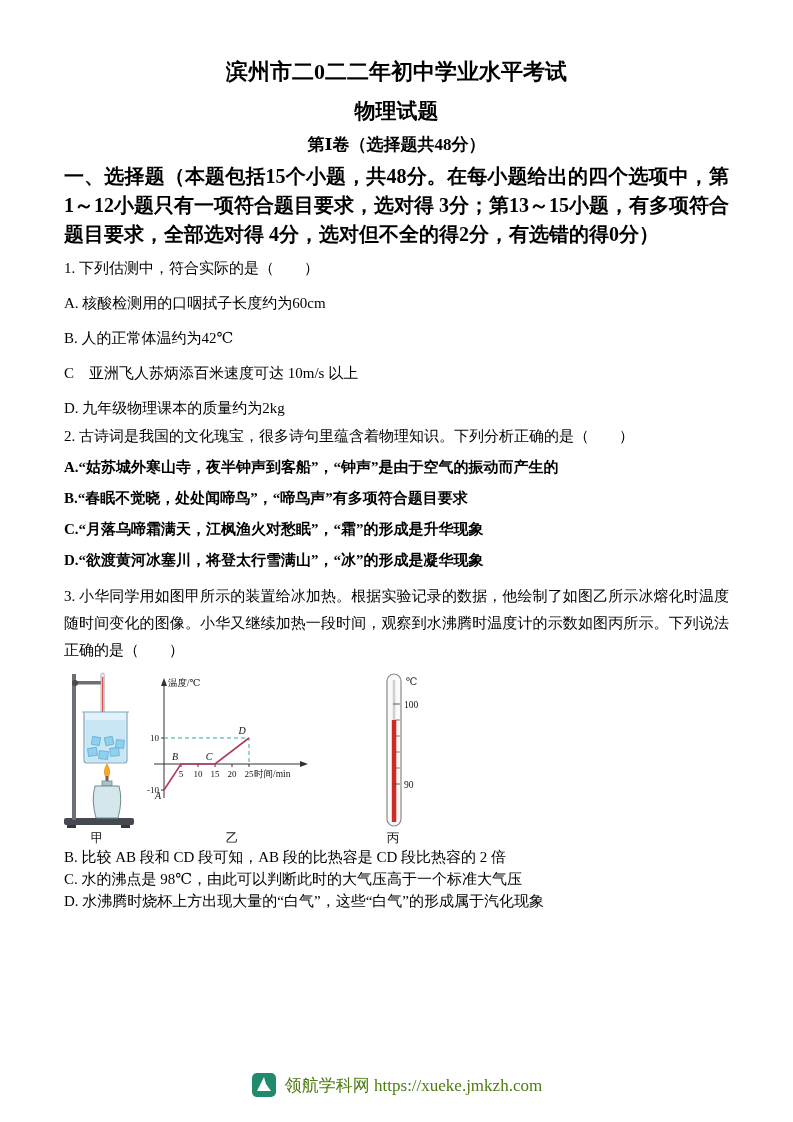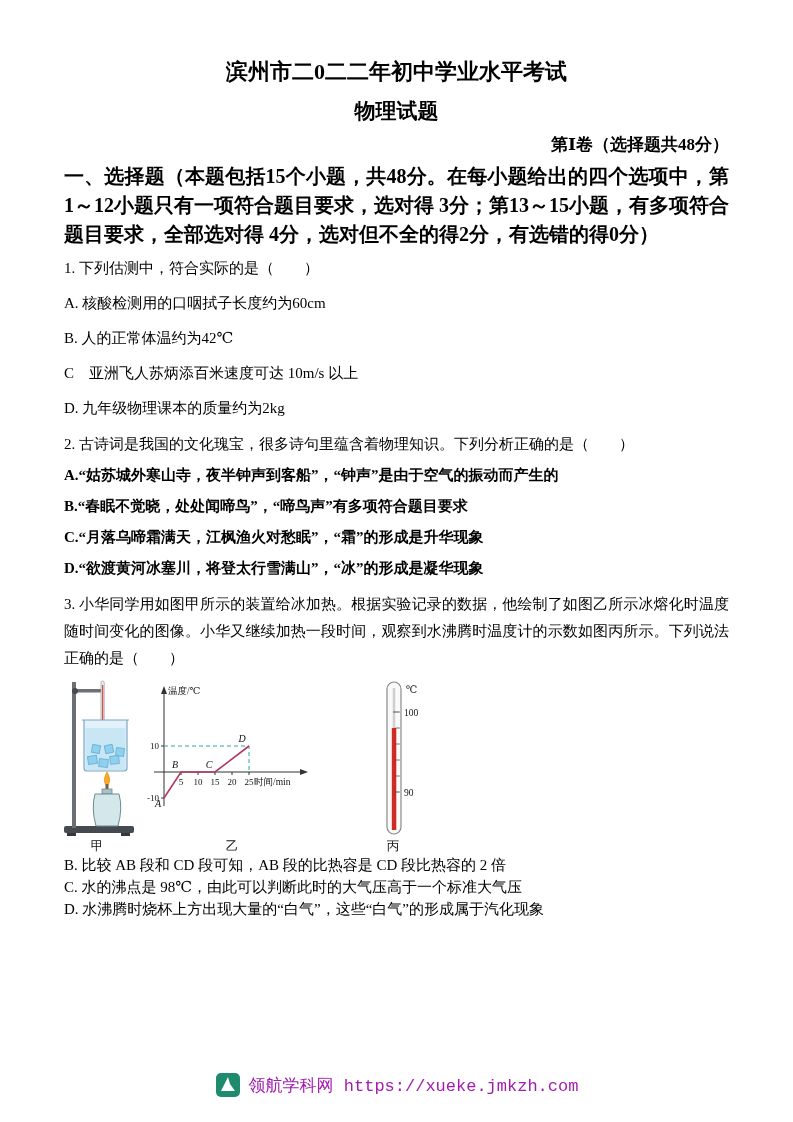--- a/index.html
+++ b/index.html
@@ -3,42 +3,42 @@
 <meta charset="utf-8">
 <style>
   html,body{margin:0;padding:0;background:#ffffff;}
   .page{
     position:relative;width:793px;height:1122px;background:#fff;color:#000;
     font-family:"Liberation Serif","DejaVu Serif",serif;
     padding:56px 64px 0;box-sizing:border-box;overflow:hidden;
   }
   .title{font-size:22px;font-weight:700;text-align:center;line-height:32px;}
   .subtitle{font-size:21px;font-weight:700;text-align:center;line-height:30px;margin-top:8px;}
-  .section-heading{font-size:17px;font-weight:700;text-align:right;line-height:26px;margin-top:6px;}
+  .section-heading{font-size:17px;font-weight:700;text-align:center;line-height:26px;margin-top:6px;}
   .instructions{font-size:20px;font-weight:700;line-height:29px;text-align:justify;margin:4px 0 0;}
   p{margin:0;}
   .stem{font-size:15px;line-height:22px;}
   .stem-q1{margin-top:8px;}
-  .stem-q2{margin-top:14px;}
+  .stem-q2{margin-top:6px;}
   .stem-q3{margin-top:12px;line-height:27px;text-align:justify;}
   .option{font-size:15px;line-height:22px;}
   .opt-q1{margin-top:13px;}
   .opt-q2{margin-top:9px;font-weight:bold;}
   .opt-q3{}
   .opt-q3-first{margin-top:26px;}
   .figure{display:block;margin-top:4px;}
   svg text{font-family:"Liberation Serif","DejaVu Serif",serif;fill:#111;}
   svg .pt{font-style:italic;}
   .footer{
     position:absolute;left:0;right:0;bottom:24px;
     display:flex;align-items:center;justify-content:center;gap:8px;
   }
   .wm-text{
-    font-size:17px;color:#a21caf;
-    font-family:Liberation Mono, monospace;
+    font-size:17px;color:#4d7c0f;
+    font-family:Liberation Serif, serif;
   }
 </style>
 </head>
 <body>
 
 <div class="page">
 
   <div class="title">滨州市二0二二年初中学业水平考试</div>
   <div class="subtitle">物理试题</div>
   <div class="section-heading">第Ⅰ卷（选择题共48分）</div>

